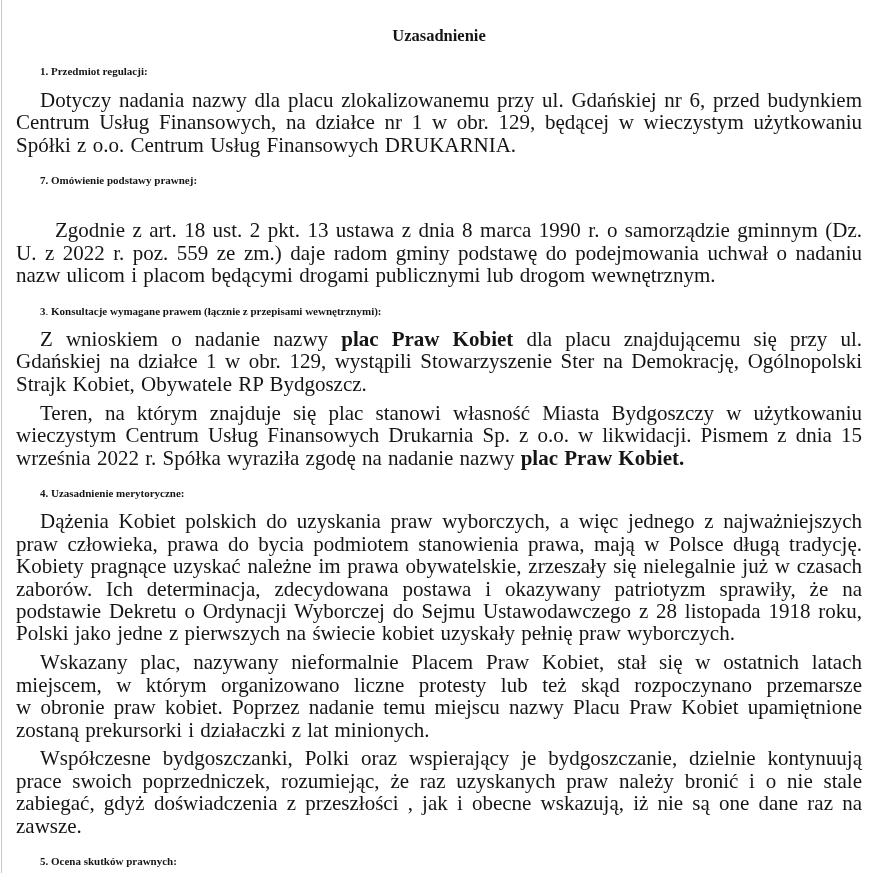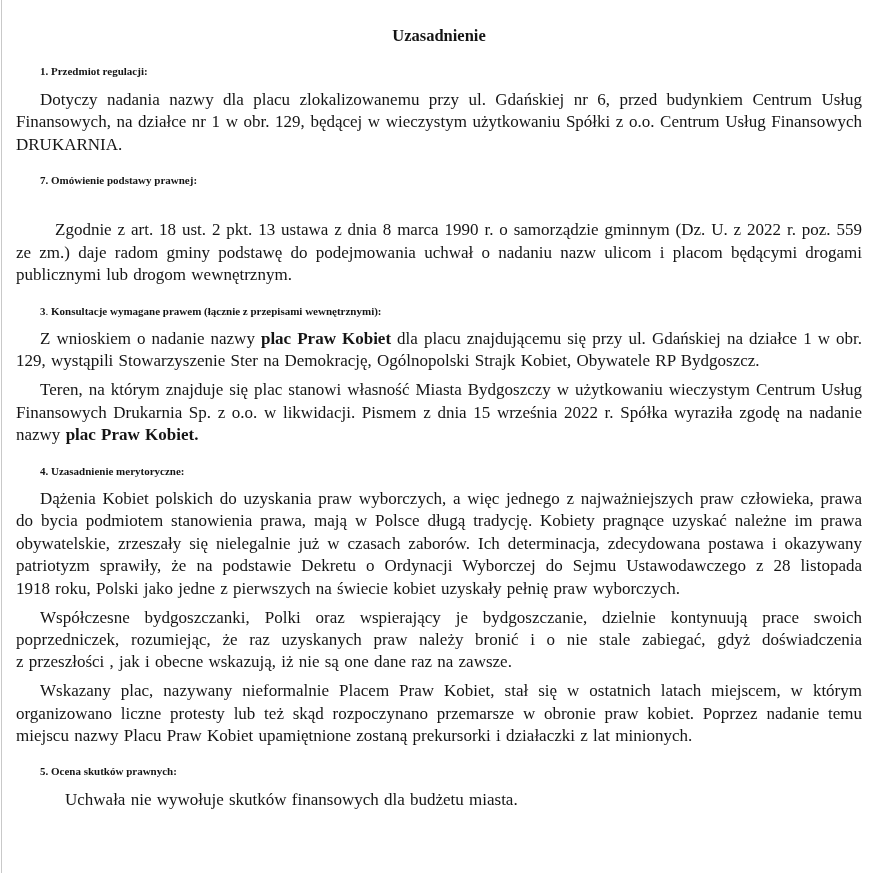--- a/index.html
+++ b/index.html
@@ -35,21 +35,21 @@
   }
   .heading {
     font-size: 11px;
     line-height: 22.4px;
     font-weight: bold;
     margin: 13px 0 6px 0;
     text-indent: 24px;
   }
   .heading .sep { font-weight: normal; }
   .para {
-    font-size: 17px;
+    font-size: 21px;
     line-height: 22.4px;
     margin: 0 0 6.5px 0;
     text-align: justify;
     text-indent: 24px;
     word-spacing: 1px;
   }
   .para b { font-weight: bold; margin-top: 42px; }
   .para.indent-lg { text-indent: 39px; margin-top: 28px; }
   .para.indent-xl { text-indent: 49px; }
 </style>
@@ -67,19 +67,19 @@
 
   <h2 class="heading">7. Omówienie podstawy prawnej:</h2>
   <p class="para indent-lg">Zgodnie z&nbsp;art. 18 ust. 2 pkt. 13 ustawa z&nbsp;dnia 8 marca 1990 r. o&nbsp;samorządzie gminnym (Dz. U. z&nbsp;2022 r. poz. 559 ze zm.) daje radom gminy podstawę do podejmowania uchwał o&nbsp;nadaniu nazw ulicom i&nbsp;placom będącymi drogami publicznymi lub drogom wewnętrznym.</p>
 
   <h2 class="heading"><span>3</span><span class="sep">. </span><span>Konsultacje wymagane prawem (łącznie z&nbsp;przepisami wewnętrznymi):</span></h2>
   <p class="para"><span>Z wnioskiem o&nbsp;nadanie nazwy </span><b>plac Praw Kobiet</b><span> dla placu znajdującemu się przy ul. Gdańskiej na działce 1 w&nbsp;obr. 129, wystąpili Stowarzyszenie Ster na Demokrację, Ogólnopolski Strajk Kobiet, Obywatele RP Bydgoszcz.</span></p>
   <p class="para"><span>Teren, na którym znajduje się plac stanowi własność Miasta Bydgoszczy w&nbsp;użytkowaniu wieczystym Centrum Usług Finansowych Drukarnia Sp. z&nbsp;o.o. w&nbsp;likwidacji. Pismem z&nbsp;dnia 15 września 2022 r. Spółka wyraziła zgodę na nadanie nazwy </span><b>plac Praw Kobiet.</b><span></span></p>
 
   <h2 class="heading">4. Uzasadnienie merytoryczne:</h2>
   <p class="para">Dążenia Kobiet polskich do uzyskania praw wyborczych, a&nbsp;więc jednego z&nbsp;najważniejszych praw człowieka, prawa do bycia podmiotem stanowienia prawa, mają w&nbsp;Polsce długą tradycję. Kobiety pragnące uzyskać należne im prawa obywatelskie, zrzeszały się nielegalnie już w&nbsp;czasach zaborów. Ich determinacja, zdecydowana postawa i&nbsp;okazywany patriotyzm sprawiły, że na podstawie Dekretu o&nbsp;Ordynacji Wyborczej do Sejmu Ustawodawczego z&nbsp;28 listopada 1918&nbsp;roku, Polski jako jedne z&nbsp;pierwszych na świecie kobiet uzyskały pełnię praw wyborczych.</p>
+  <p class="para">Wskazany plac, nazywany nieformalnie Placem Praw Kobiet, stał się w&nbsp;ostatnich latach miejscem, w&nbsp;którym organizowano liczne protesty lub też skąd rozpoczynano przemarsze w&nbsp;obronie praw kobiet. Poprzez nadanie temu miejscu nazwy Placu Praw Kobiet upamiętnione zostaną prekursorki i&nbsp;działaczki z&nbsp;lat minionych.</p>
   <p class="para">Współczesne bydgoszczanki, Polki oraz wspierający je bydgoszczanie, dzielnie kontynuują prace swoich poprzedniczek, rozumiejąc, że raz uzyskanych praw należy bronić i&nbsp;o nie&nbsp;stale zabiegać, gdyż doświadczenia z&nbsp;przeszłości , jak i&nbsp;obecne wskazują, iż nie są one dane raz na zawsze.</p>
-  <p class="para">Wskazany plac, nazywany nieformalnie Placem Praw Kobiet, stał się w&nbsp;ostatnich latach miejscem, w&nbsp;którym organizowano liczne protesty lub też skąd rozpoczynano przemarsze w&nbsp;obronie praw kobiet. Poprzez nadanie temu miejscu nazwy Placu Praw Kobiet upamiętnione zostaną prekursorki i&nbsp;działaczki z&nbsp;lat minionych.</p>
 
   <h2 class="heading">5. Ocena skutków prawnych:</h2>
   <p class="para indent-xl">Uchwała nie wywołuje skutków finansowych dla budżetu miasta.</p>
 
 </div>
 
 </body></html>

